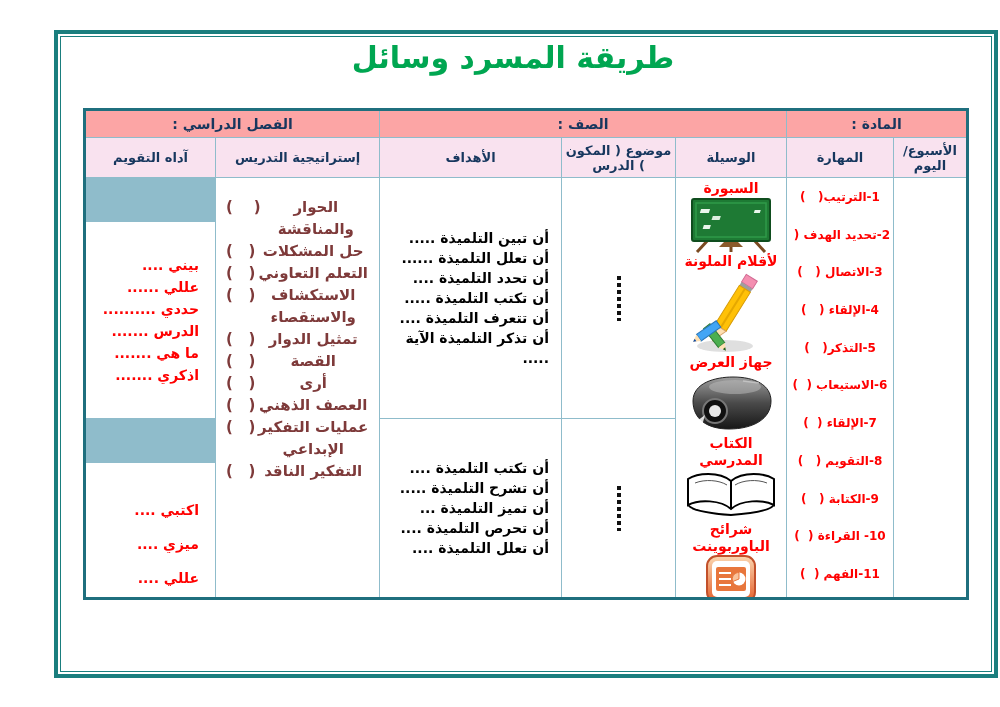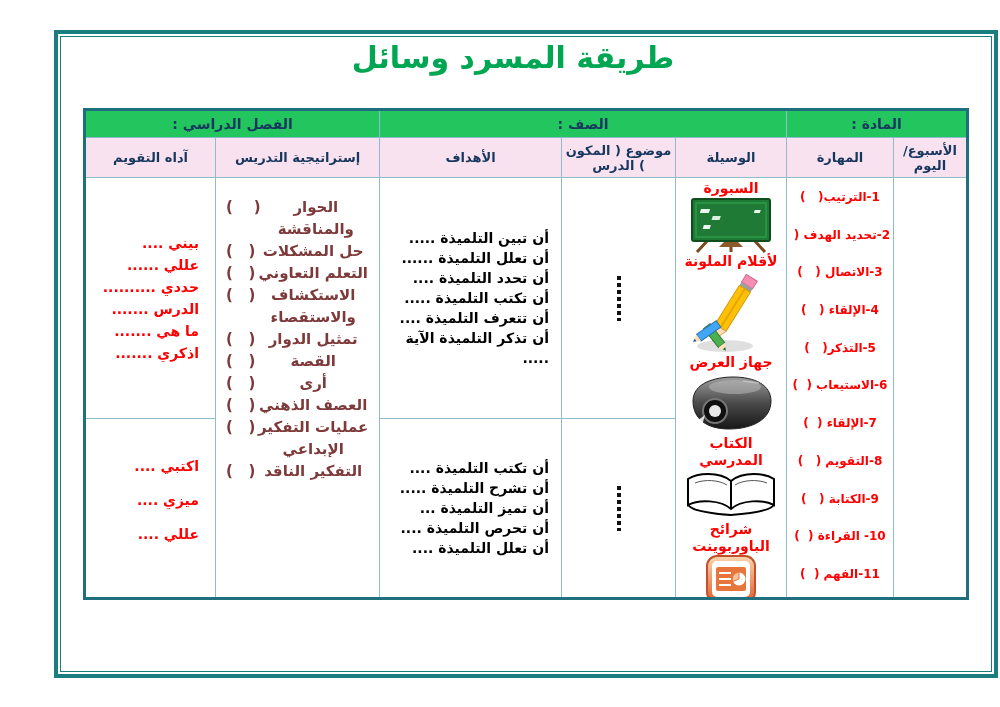--- a/index.html
+++ b/index.html
@@ -15,21 +15,21 @@
     font-size:30px; font-weight:bold; color:#00A651; }
 
   
   .sheet { position:absolute; left:57px; top:108px; width:886px; height:492px;
     border:3px solid #1F6F7E; background:#8FBCCB;
     display:grid; direction:rtl;
     grid-template-columns:72px 106px 110px 113px 181px 163px 129px;
     grid-template-rows:26px 39px 240px 178px;
     gap:1px; }
   .cell { background:#fff; overflow:hidden; }
-  .yellow { background:#22c55e; display:flex; align-items:center; justify-content:center;
+  .yellow { background:#fca5a5; display:flex; align-items:center; justify-content:center;
     color:#17375E; font-weight:bold; font-size:14px; }
   .pink { background:#F9E2EF; display:flex; align-items:center; justify-content:center; text-align:center;
     color:#17375E; font-weight:bold; font-size:13px; line-height:15px; padding:0 2px; }
 
   .c-subject { grid-column:1/3; grid-row:1; }
   .c-class { grid-column:3/6; grid-row:1; }
   .c-semester { grid-column:6/8; grid-row:1; }
   .h-week{grid-column:1;grid-row:2;} .h-skill{grid-column:2;grid-row:2;} .h-medium{grid-column:3;grid-row:2;}
   .h-topic{grid-column:4;grid-row:2;} .h-obj{grid-column:5;grid-row:2;} .h-strat{grid-column:6;grid-row:2;}
   .h-assess{grid-column:7;grid-row:2;text-align:center;}
@@ -49,21 +49,21 @@
   .obj { display:flex; flex-direction:column; justify-content:center; text-align:right;
     padding:0 12px 0 6px; color:#000; font-weight:bold; font-size:14px; line-height:20px; }
   .b-strategy { grid-column:6; grid-row:3/5; padding:18px 8px 0 10px;
     color:#7E3A3A; font-weight:bold; font-size:15px; }
   .strat-row { display:flex; justify-content:space-between; align-items:flex-start; line-height:22px; }
   .strat-label { text-align:center; flex:1; }
   .strat-mark { white-space:pre; }
   .b-assess-u { grid-column:7; grid-row:3; }
   .b-assess-l { grid-column:7; grid-row:4;gap:12px; }
   .assess { display:flex; flex-direction:column; justify-content:center; text-align:right;
-    padding:0 16px 0 4px; color:#FF0000; font-weight:bold; font-size:14px; line-height:22px; }
+    padding:0 16px 0 4px; color:#FF0000; font-weight:bold; font-size:14px; line-height:22px;margin-top:44px; }
   .b-assess-l.assess { justify-content:flex-start; padding-top:36px; }
   .icon-box { line-height:0; }
 </style>
 </head>
 <body>
 
 <div class="page">
   <div class="frame">
     <div class="frame-inner"></div>
   </div>

